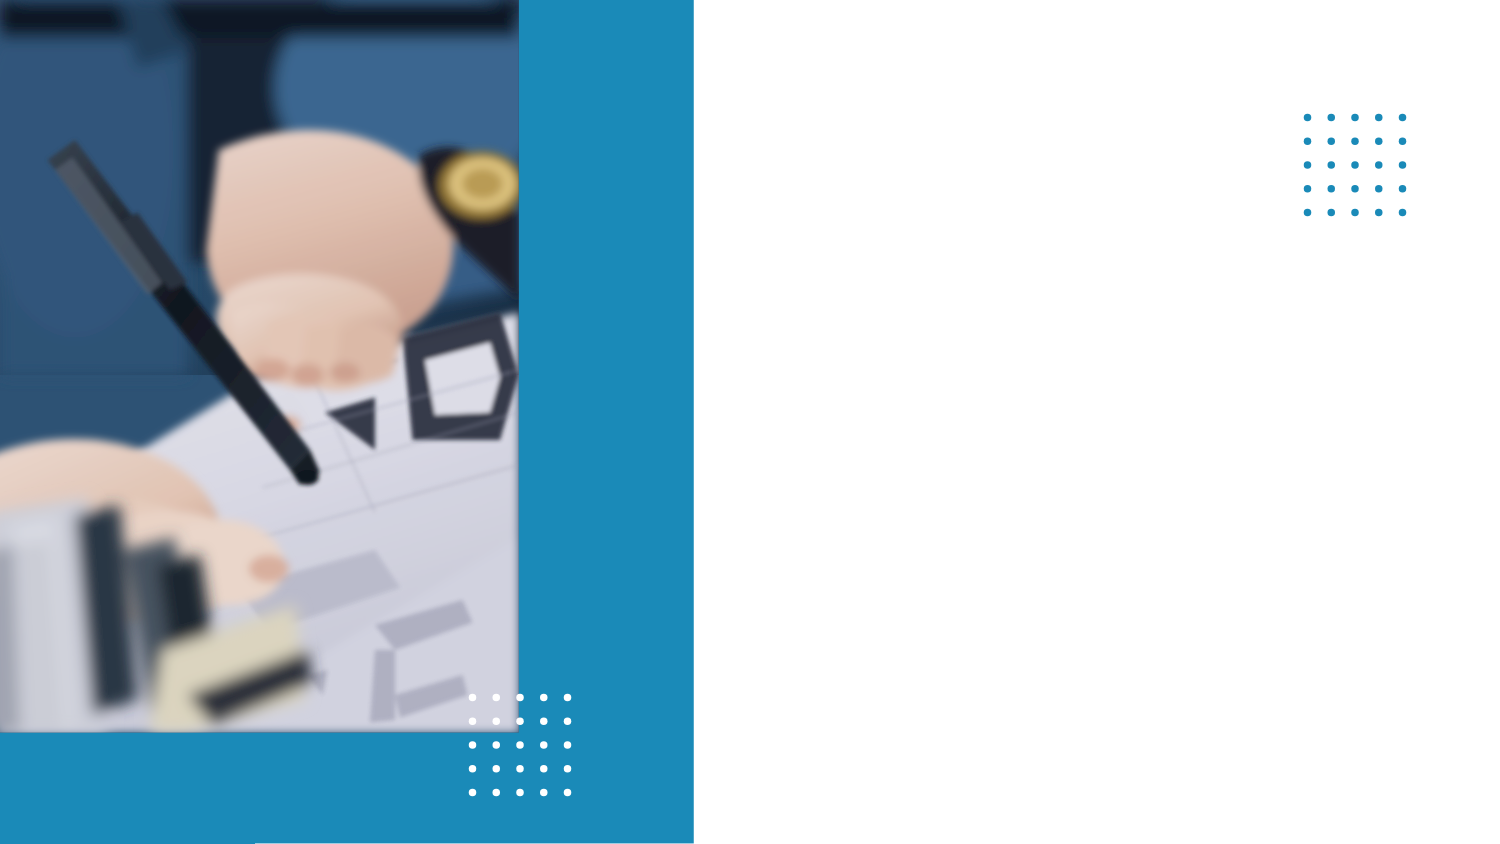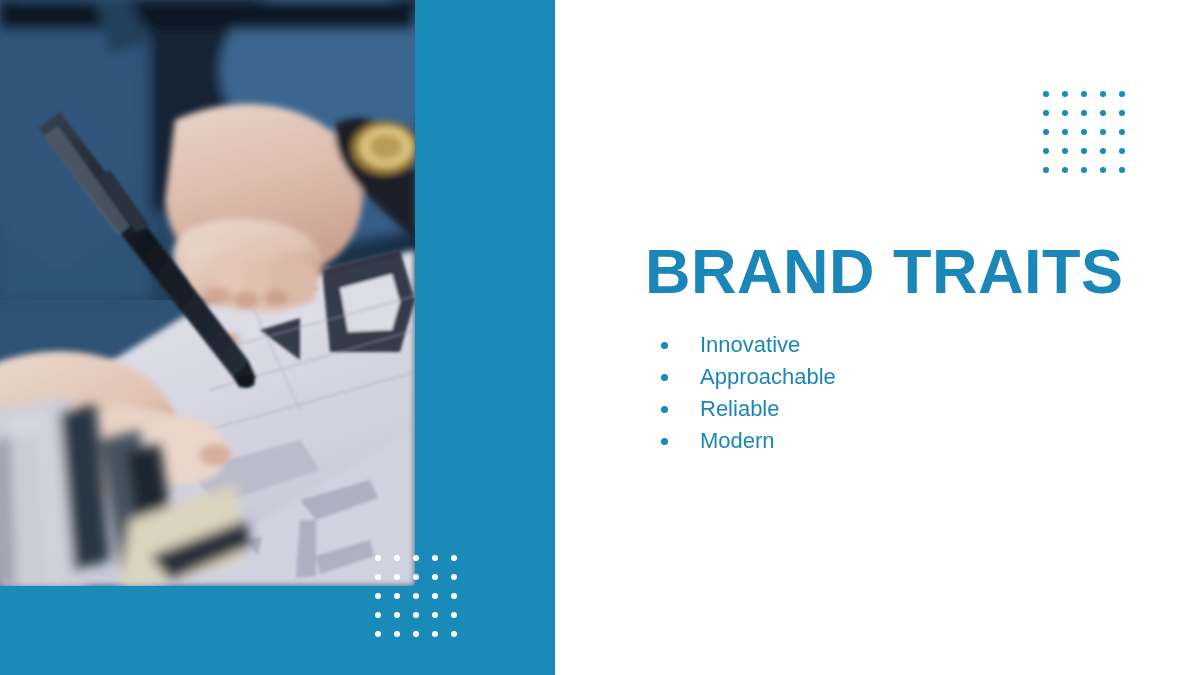--- a/index.html
+++ b/index.html
@@ -301,35 +301,14 @@
     <span class="dot"></span>
     <span class="dot"></span>
     <span class="dot"></span>
     <span class="dot"></span>
     <span class="dot"></span>
     <span class="dot"></span>
     <span class="dot"></span>
     <span class="dot"></span>
   </div>
 
-  <div class="content">
-    <h1 class="title">BRAND TRAITS</h1>
-    <ul class="trait-list">
-      <li class="trait-item">
-        <span class="bullet"></span>
-        <span>Innovative</span>
-      </li>
-      <li class="trait-item">
-        <span class="bullet"></span>
-        <span>Approachable</span>
-      </li>
-      <li class="trait-item">
-        <span class="bullet"></span>
-        <span>Reliable</span>
-      </li>
-      <li class="trait-item">
-        <span class="bullet"></span>
-        <span>Modern</span>
-      </li>
-    </ul>
-  </div>
 
 </div>
 
 </body></html>

